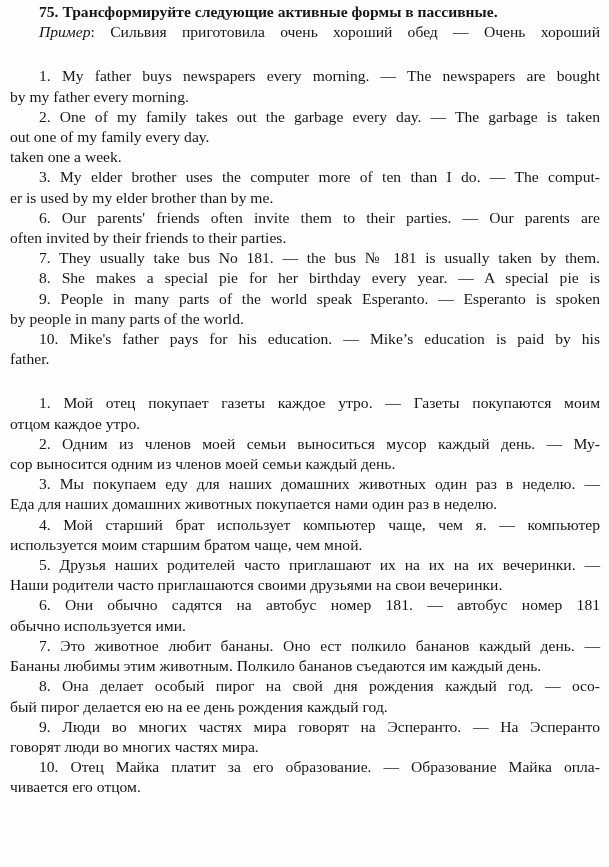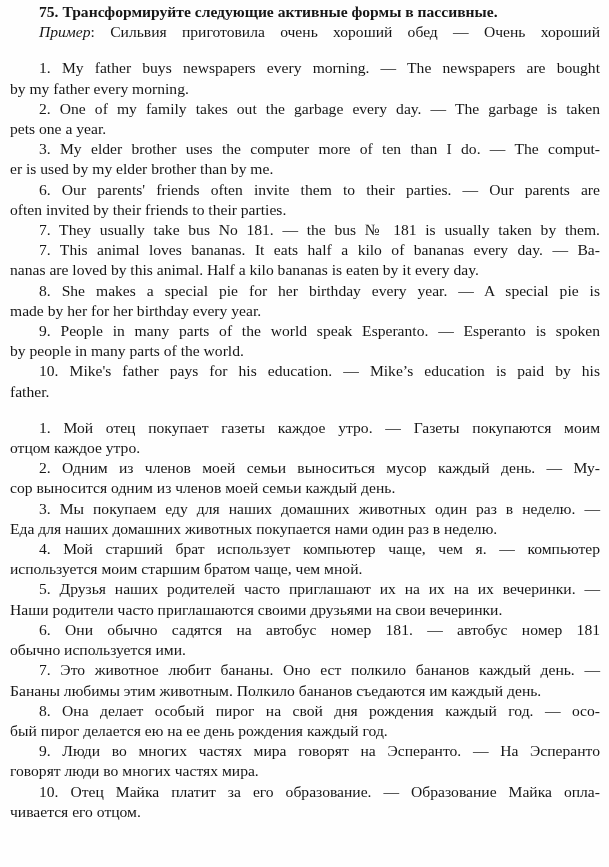--- a/index.html
+++ b/index.html
@@ -17,21 +17,21 @@
   }
   .para { margin: 0; }
   .para.bold { font-weight: 700; }
   .line {
     text-align: justify;
     text-align-last: left;
     text-justify: inter-word;
   }
   .line.fill { text-align-last: justify; }
   .line.first { text-indent: 29px; }
-  .section { margin-top: 16px; }
+  .section { margin-top: 24px; }
   i { font-style: italic; margin-top: 33px; }
 </style>
 </head>
 <body>
 
 <div class="page">
   <div id="title-slot">
       <div class="para bold">
         <div class="line first"><span>75. Трансформируйте следующие активные формы в пассивные.</span></div>
       </div>
@@ -41,42 +41,38 @@
         <div class="line first fill"><i>Пример</i><span>: Сильвия приготовила очень хороший обед — Очень хороший</span></div>
       </div>
     </div>
   <div id="english-section" class="section">
       <div class="para">
         <div class="line first fill"><span>1. My father buys newspapers every morning. — The newspapers are bought</span></div>
         <div class="line"><span>by my father every morning.</span></div>
       </div>
       <div class="para">
         <div class="line first fill"><span>2. One of my family takes out the garbage every day. — The garbage is taken</span></div>
+        <div class="line"><span>out one of my family every day.</span></div>
       </div>
       <div class="para">
-        <div class="line"><span>pets one a year.</span></div>
+        <div class="line"><span>taken one a week.</span></div>
       </div>
       <div class="para">
         <div class="line first fill"><span>3. My elder brother uses the computer more of ten than I do. — The comput-</span></div>
         <div class="line"><span>er is used by my elder brother than by me.</span></div>
       </div>
       <div class="para">
         <div class="line first fill"><span>6. Our parents' friends often invite them to their parties. — Our parents are</span></div>
         <div class="line"><span>often invited by their friends to their parties.</span></div>
       </div>
       <div class="para">
         <div class="line first fill"><span>7. They usually take bus No 181. — the bus № 181 is usually taken by them.</span></div>
       </div>
       <div class="para">
-        <div class="line first fill"><span>7. This animal loves bananas. It eats half a kilo of bananas every day. — Ba-</span></div>
-        <div class="line"><span>nanas are loved by this animal. Half a kilo bananas is eaten by it every day.</span></div>
-      </div>
-      <div class="para">
         <div class="line first fill"><span>8. She makes a special pie for her birthday every year. — A special pie is</span></div>
-        <div class="line"><span>made by her for her birthday every year.</span></div>
       </div>
       <div class="para">
         <div class="line first fill"><span>9. People in many parts of the world speak Esperanto. — Esperanto is spoken</span></div>
         <div class="line"><span>by people in many parts of the world.</span></div>
       </div>
       <div class="para">
         <div class="line first fill"><span>10. Mike's father pays for his education. — Mike’s education is paid by his</span></div>
         <div class="line"><span>father.</span></div>
       </div>
     </div>

